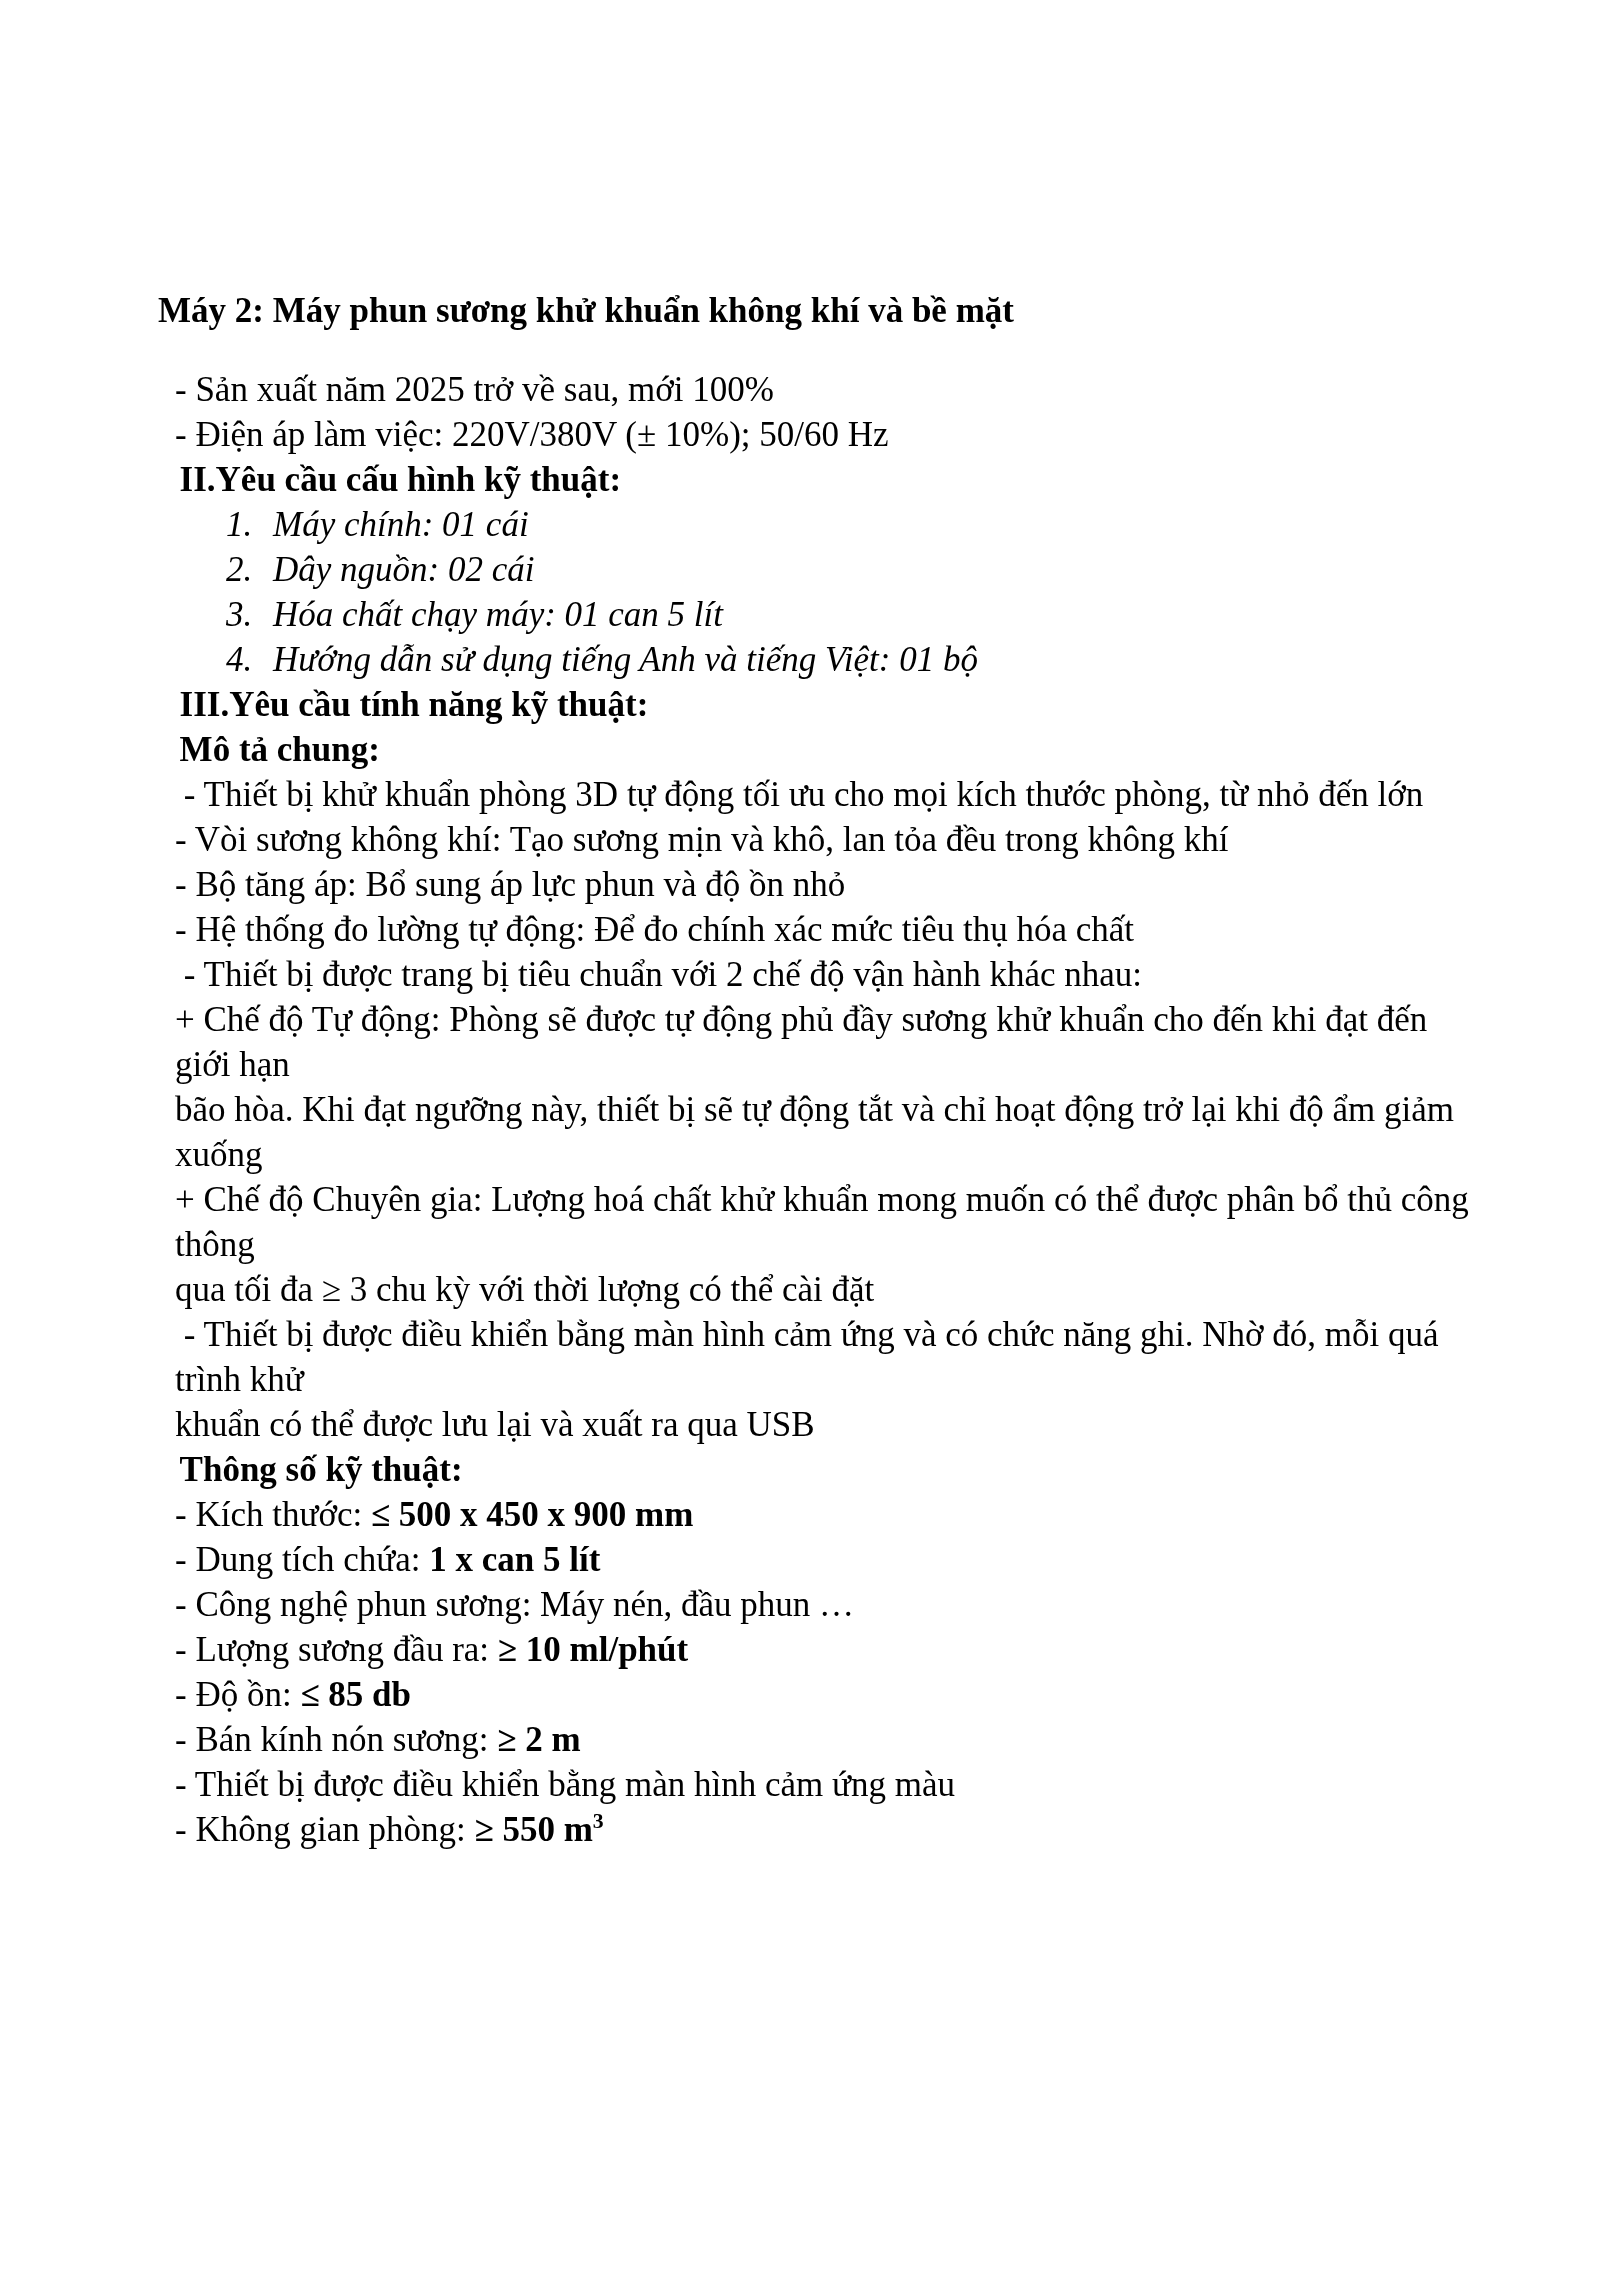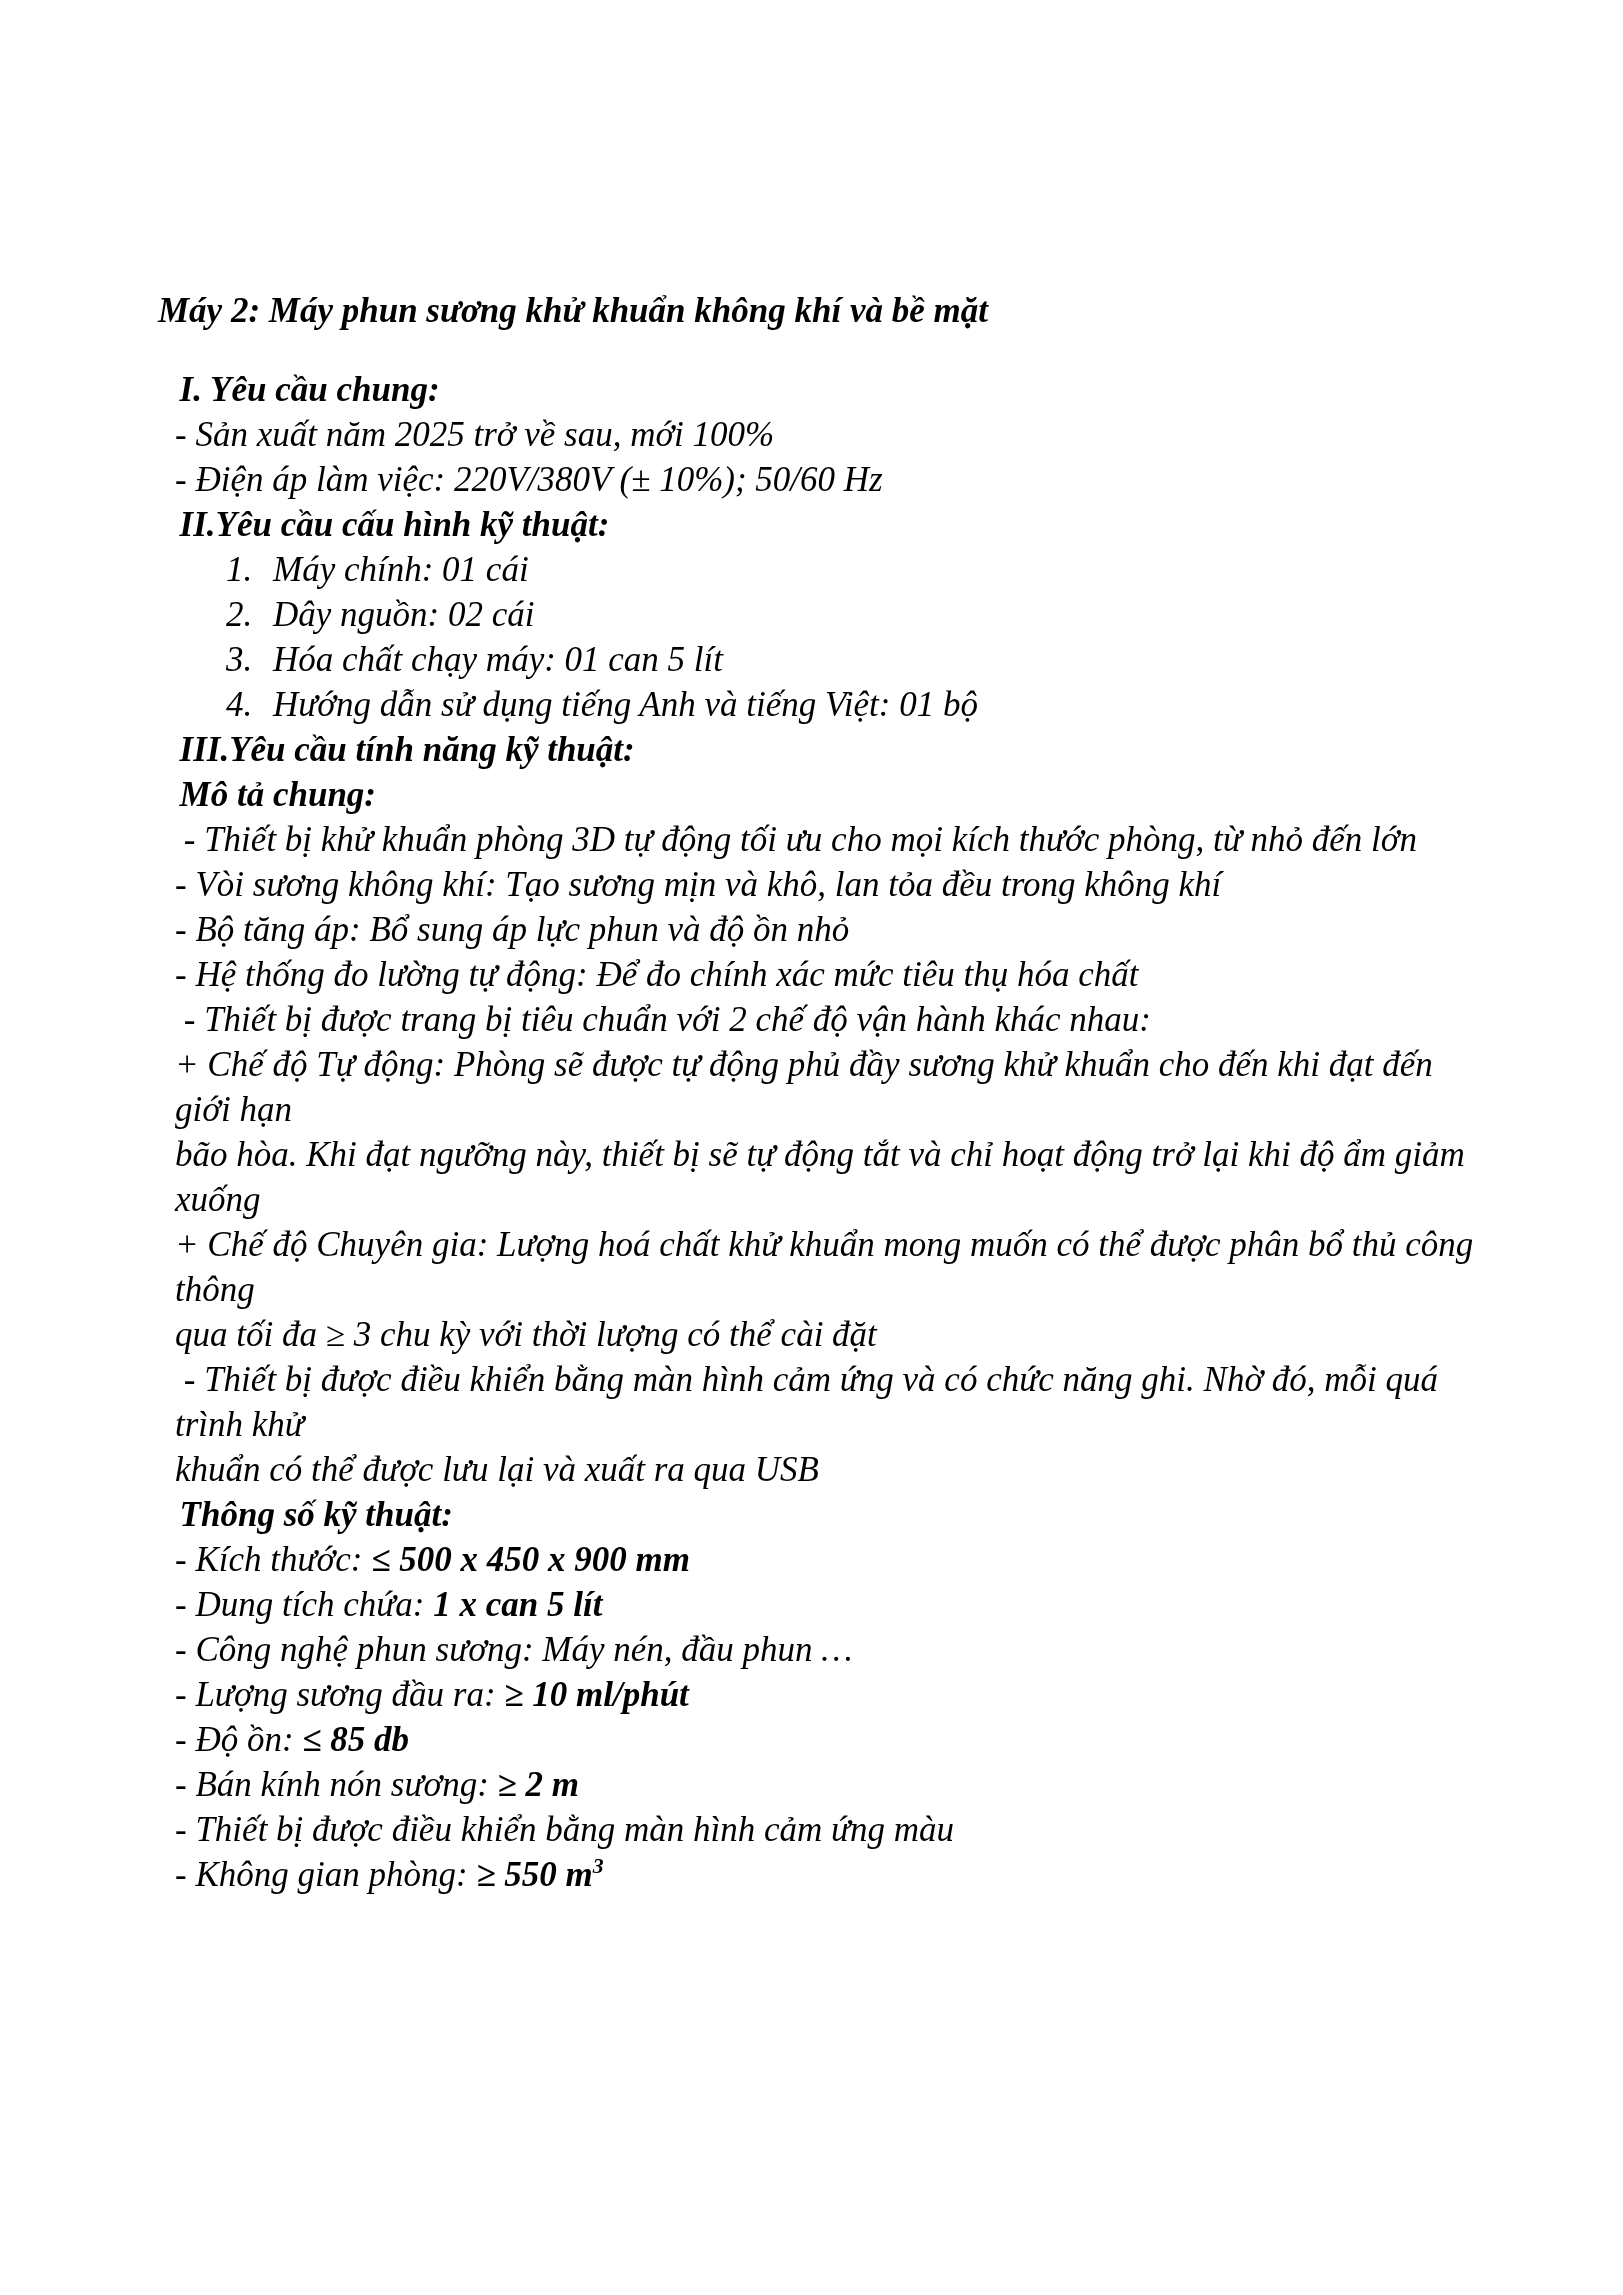--- a/index.html
+++ b/index.html
@@ -20,21 +20,20 @@
     position: absolute;
     left: 158px;
     top: 288px;
     width: 1316px;
   }
   .content p {
     margin: 0;
     font-size: 35px;
     line-height: 45px;
     white-space: pre-wrap;
-    font-style: italic;
   }
   p.doc-title {
     font-weight: bold;
     line-height: 46px;
     margin: 0 0 33px 0;
   }
   p.heading {
     font-weight: bold;
     margin-left: 21.6px;
   }
@@ -67,21 +66,20 @@
   }
 </style>
 </head>
 <body>
 
 <div class="page">
   <div class="content">
 
     <p class="doc-title">Máy 2: Máy phun sương khử khuẩn không khí và bề mặt</p>
 
-    <p class="heading">I. Yêu cầu chung:</p>
     <p class="italic-line">- Sản xuất năm 2025 trở về sau, mới 100%</p>
     <p class="italic-line">- Điện áp làm việc: 220V/380V (± 10%); 50/60 Hz</p>
 
     <p class="heading">II.Yêu cầu cấu hình kỹ thuật:</p>
     <p class="num-item"><span class="num">1.</span><span>Máy chính: 01 cái</span></p>
     <p class="num-item"><span class="num">2.</span><span>Dây nguồn: 02 cái</span></p>
     <p class="num-item"><span class="num">3.</span><span>Hóa chất chạy máy: 01 can 5 lít</span></p>
     <p class="num-item"><span class="num">4.</span><span>Hướng dẫn sử dụng tiếng Anh và tiếng Việt: 01 bộ</span></p>
 
     <p class="heading">III.Yêu cầu tính năng kỹ thuật:</p>

